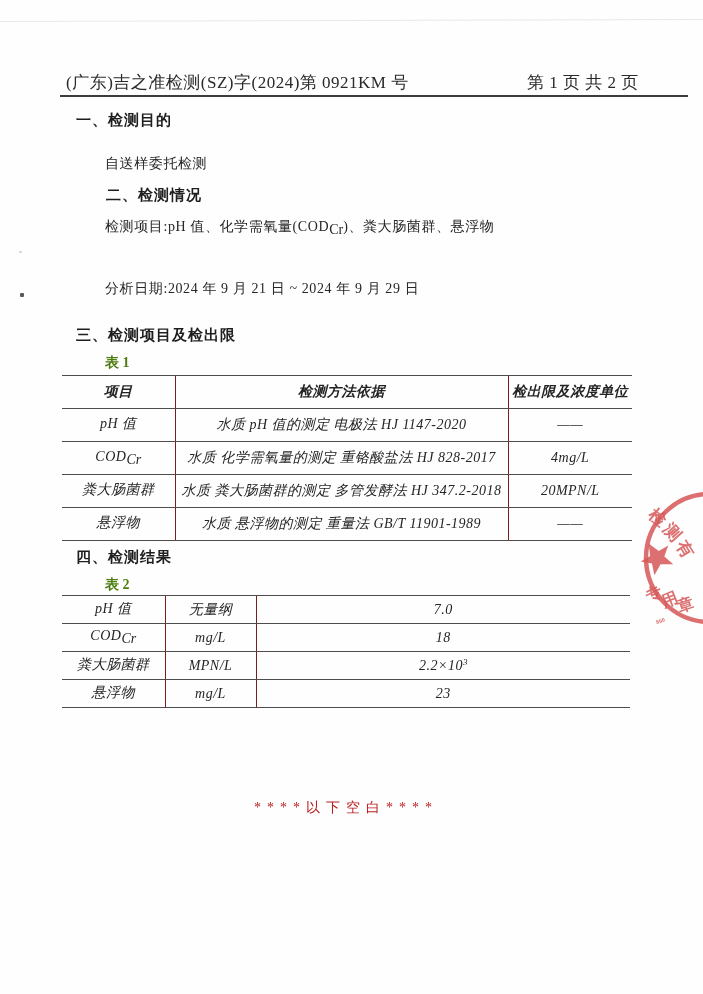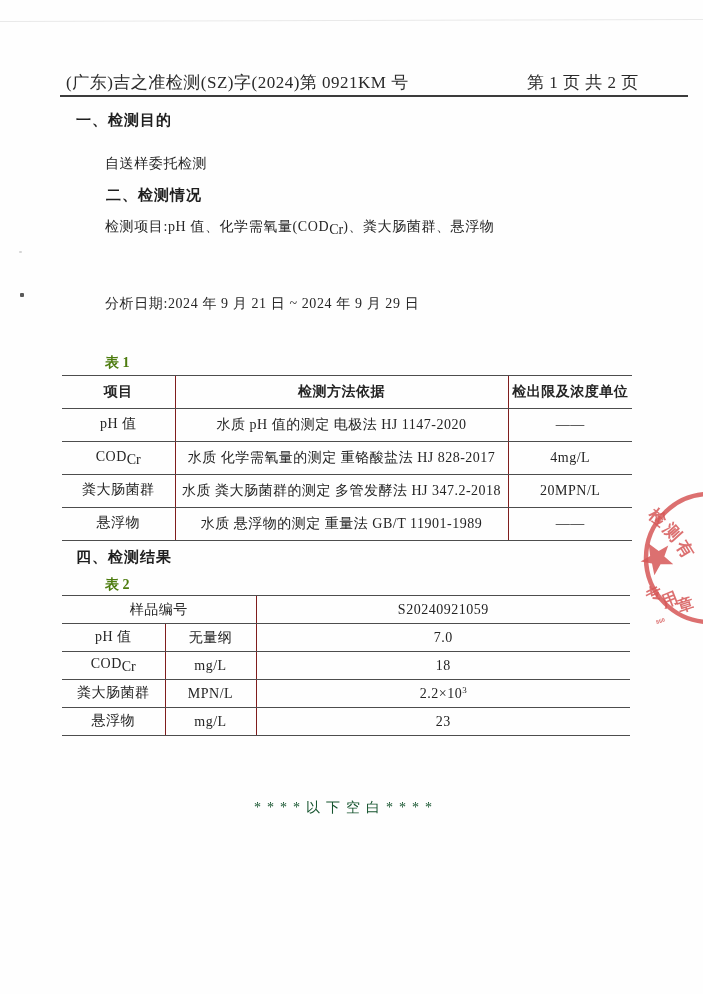--- a/index.html
+++ b/index.html
@@ -18,49 +18,50 @@
   .rule{position:absolute;left:60px;top:95px;width:628px;height:2px;background:#3c3c3c;}
   .sec-title{font-size:15px;font-weight:bold;color:#1e1e1e;letter-spacing:1px;}
   .body-line{font-size:14px;color:#262626;letter-spacing:.6px;}
   .tbl-label{font-size:14px;font-weight:bold;color:#4d7c0f;}
   sub{font-size:14px;vertical-align:-3px;letter-spacing:0;}
   sup{font-size:9px;vertical-align:5px;letter-spacing:0;}
   table.doc{border-collapse:collapse;table-layout:fixed;font-size:14px;color:#242424;}
   table.doc td,table.doc th{
     border-top:1px solid #4d4d4d;border-bottom:1px solid #4d4d4d;
     text-align:center;vertical-align:middle;padding:0 3px;overflow:hidden;
-    font-weight:normal;letter-spacing:.5px;
+    font-weight:normal;letter-spacing:.5px;font-style:italic;
   }
   table.doc td + td, table.doc th + th{border-left:1px solid #7f1d1d;}
   table.doc th,.cell-bold{font-weight:bold;}
   #table1 td,#table1 th{height:32px;}
   #table2 td,#table2 th{height:27px;}
-  .footer-note{font-size:14px;color:#14532d;letter-spacing:6px;text-align:center;}
+  .footer-note{font-size:14px;color:#b91c1c;letter-spacing:6px;text-align:center;}
   .seal{position:absolute;left:608px;top:468px;width:95px;height:180px;}
 </style>
 </head>
 <body>
 
 <div class="page">
 
   <div class="scan-line"></div>
   <div class="speck" style="left:20px;top:293px;width:4px;height:4px;"></div>
   <div class="speck" style="left:19px;top:251px;width:3px;height:2px;opacity:.25;"></div>
 
   <div class="abs hdr" style="left:66px;top:71px;">(广东)吉之准检测(SZ)字(2024)第 0921KM 号</div>
   <div class="abs hdr" style="left:527px;top:71px;">第 1 页 共 2 页</div>
   <div class="rule"></div>
 
   <div class="abs sec-title" style="left:76px;top:111px;">一、检测目的</div>
   <div class="abs body-line" style="left:105px;top:155px;">自送样委托检测</div>
 
   <div class="abs sec-title" style="left:76px;top:186px;margin-left:30px;">二、检测情况</div>
   <div class="abs body-line" style="left:105px;top:218px;"><span>检测项目:pH 值、化学需氧量(COD</span><sub>Cr</sub><span>)、粪大肠菌群、悬浮物</span></div>
-  <div class="abs body-line" style="left:105px;top:295px;">分析日期:2024 年 9 月 21 日 ~ 2024 年 9 月 29 日</div>
+  <div class="abs body-line" style="left:105px;top:280px;">分析日期:2024 年 9 月 21 日 ~ 2024 年 9 月 29 日</div>
 
+  <div class="abs sec-title" style="left:76px;top:326px;">三、检测项目及检出限</div>
   <div class="abs tbl-label" style="left:105px;top:354px;">表 1</div>
 
   <table class="doc abs" id="table1" style="left:62px;top:375px;width:570px;">
     <colgroup>
         <col style="width:113px">
         <col style="width:333px">
         <col style="width:124px">
       </colgroup>
     <tbody>
         <tr>
@@ -95,24 +96,20 @@
   <div class="abs tbl-label" style="left:105px;top:576px;">表 2</div>
 
   <table class="doc abs" id="table2" style="left:62px;top:595px;width:568px;">
     <colgroup>
         <col style="width:103px">
         <col style="width:91px">
         <col style="width:374px">
       </colgroup>
     <tbody>
     <tr>
-      <td colspan="2" class="cell-bold">样品编号</td>
-      <td>S20240921059</td>
-    </tr>
-    <tr>
       <td><span>pH 值</span><sub></sub></td>
       <td>无量纲</td>
       <td><span>7.0</span><sup></sup></td>
     </tr>
     <tr>
       <td><span>COD</span><sub>Cr</sub></td>
       <td>mg/L</td>
       <td><span>18</span><sup></sup></td>
     </tr>
     <tr>

